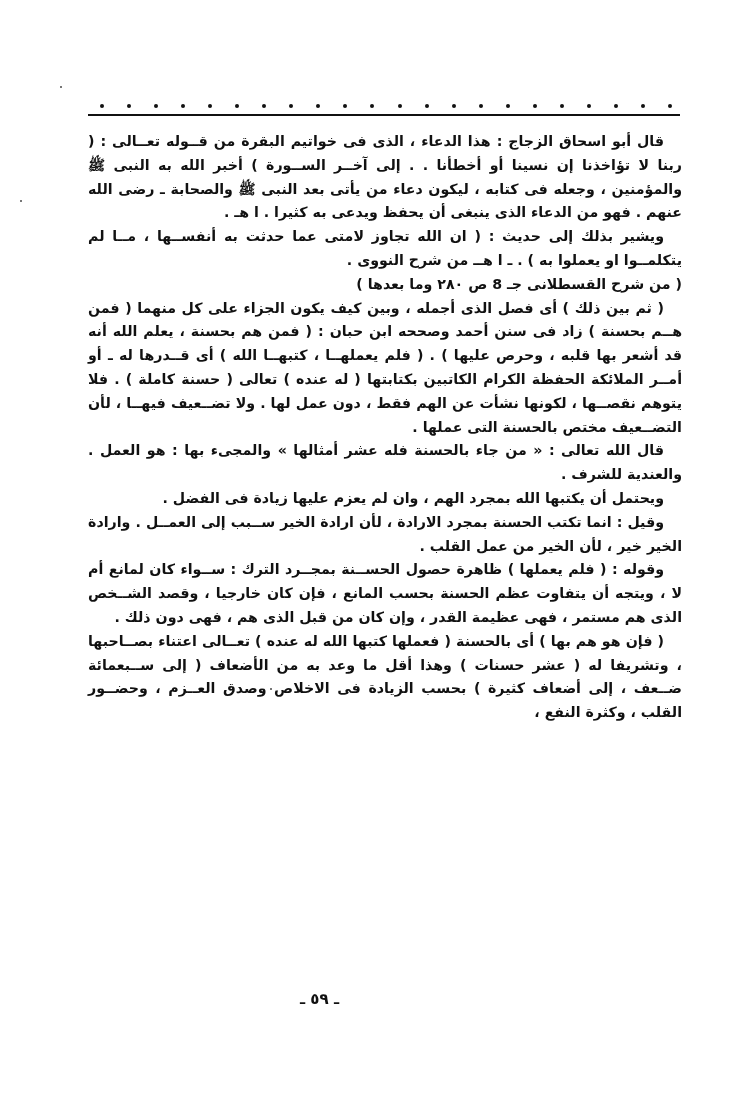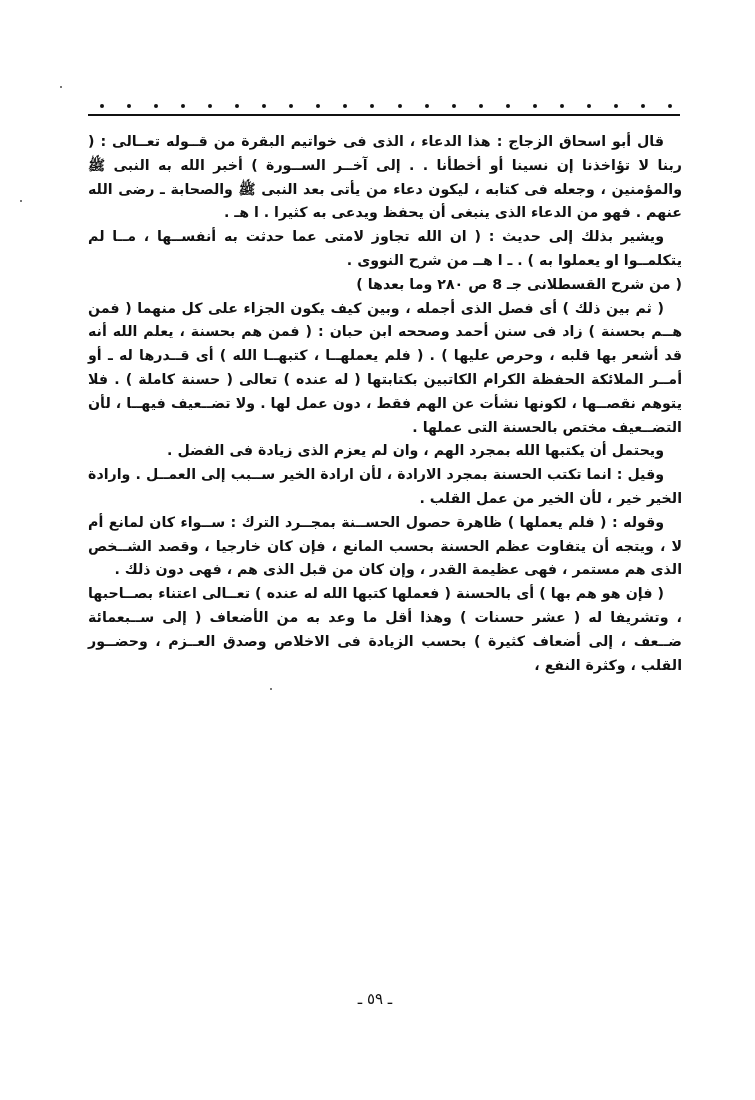--- a/index.html
+++ b/index.html
@@ -68,23 +68,23 @@
     text-align-last: right;
   }
   .para.indent {
     text-indent: 18px;
   }
   .page-number {
     position: absolute;
     left: 300px;
     width: 150px;
     top: 990px;
-    text-align: center;
+    text-align: left;
     font-size: 15px;
-    font-weight: normal;
+    font-weight: bold;
     direction: rtl;
   }
   .stray-mark {
     position: absolute;
     width: 2px; height: 2px;
     background: #777;
   }
 </style>
 </head>
 <body>
@@ -117,21 +117,22 @@
         <span class="dot"></span>
       </div>
     <div class="rule-line"></div>
   </div>
 
   <div class="body-text" id="body-text">
       <p class="para indent">قال أبو اسحاق الزجاج : هذا الدعاء ، الذى فى خواتيم البقرة من قــوله تعــالى : ( ربنا لا تؤاخذنا إن نسينا أو أخطأنا . . إلى آخــر الســورة ) أخبر الله به النبى ﷺ والمؤمنين ، وجعله فى كتابه ، ليكون دعاء من يأتى بعد النبى ﷺ والصحابة ـ رضى الله عنهم . فهو من الدعاء الذى ينبغى أن يحفظ ويدعى به كثيرا . ا هـ .</p>
       <p class="para indent">ويشير بذلك إلى حديث : ( ان الله تجاوز لامتى عما حدثت به أنفســها ، مــا لم يتكلمــوا او يعملوا به ) . ـ ا هــ من شرح النووى .</p>
       <p class="para">( من شرح القسطلانى جـ 8 ص ٢٨٠ وما بعدها )</p>
       <p class="para indent">( ثم بين ذلك ) أى فصل الذى أجمله ، وبين كيف يكون الجزاء على كل منهما ( فمن هــم بحسنة ) زاد فى سنن أحمد وصححه ابن حبان : ( فمن هم بحسنة ، يعلم الله أنه قد أشعر بها قلبه ، وحرص عليها ) . ( فلم يعملهــا ، كتبهــا الله ) أى قــدرها له ـ أو أمــر الملائكة الحفظة الكرام الكاتبين بكتابتها ( له عنده ) تعالى ( حسنة كاملة ) . فلا يتوهم نقصــها ، لكونها نشأت عن الهم فقط ، دون عمل لها . ولا تضــعيف فيهــا ، لأن التضــعيف مختص بالحسنة التى عملها .</p>
-      <p class="para indent">ويحتمل أن يكتبها الله بمجرد الهم ، وان لم يعزم الذى زيادة فى الفضل .</p>
+      <p class="para indent">قال الله تعالى : « من جاء بالحسنة فله عشر أمثالها » والمجىء بها : هو العمل . والعندية للشرف .</p>
+      <p class="para indent">ويحتمل أن يكتبها الله بمجرد الهم ، وان لم يعزم عليها زيادة فى الفضل .</p>
       <p class="para indent">وقيل : انما تكتب الحسنة بمجرد الارادة ، لأن ارادة الخير ســبب إلى العمــل . وارادة الخير خير ، لأن الخير من عمل القلب .</p>
       <p class="para indent">وقوله : ( فلم يعملها ) ظاهرة حصول الحســنة بمجــرد الترك : ســواء كان لمانع أم لا ، ويتجه أن يتفاوت عظم الحسنة بحسب المانع ، فإن كان خارجيا ، وقصد الشــخص الذى هم مستمر ، فهى عظيمة القدر ، وإن كان من قبل الذى هم ، فهى دون ذلك .</p>
       <p class="para indent">( فإن هو هم بها ) أى بالحسنة ( فعملها كتبها الله له عنده ) تعــالى اعتناء بصــاحبها ، وتشريفا له ( عشر حسنات ) وهذا أقل ما وعد به من الأضعاف ( إلى ســبعمائة ضــعف ، إلى أضعاف كثيرة ) بحسب الزيادة فى الاخلاص وصدق العــزم ، وحضــور القلب ، وكثرة النفع ،</p>
     </div>
 
   <div class="page-number">ـ ٥٩ ـ</div>
 
   <div class="stray-mark" style="left:60px; top:86px;"></div>
   <div class="stray-mark" style="left:20px; top:200px;"></div>
   <div class="stray-mark" style="left:270px; top:688px;"></div>

